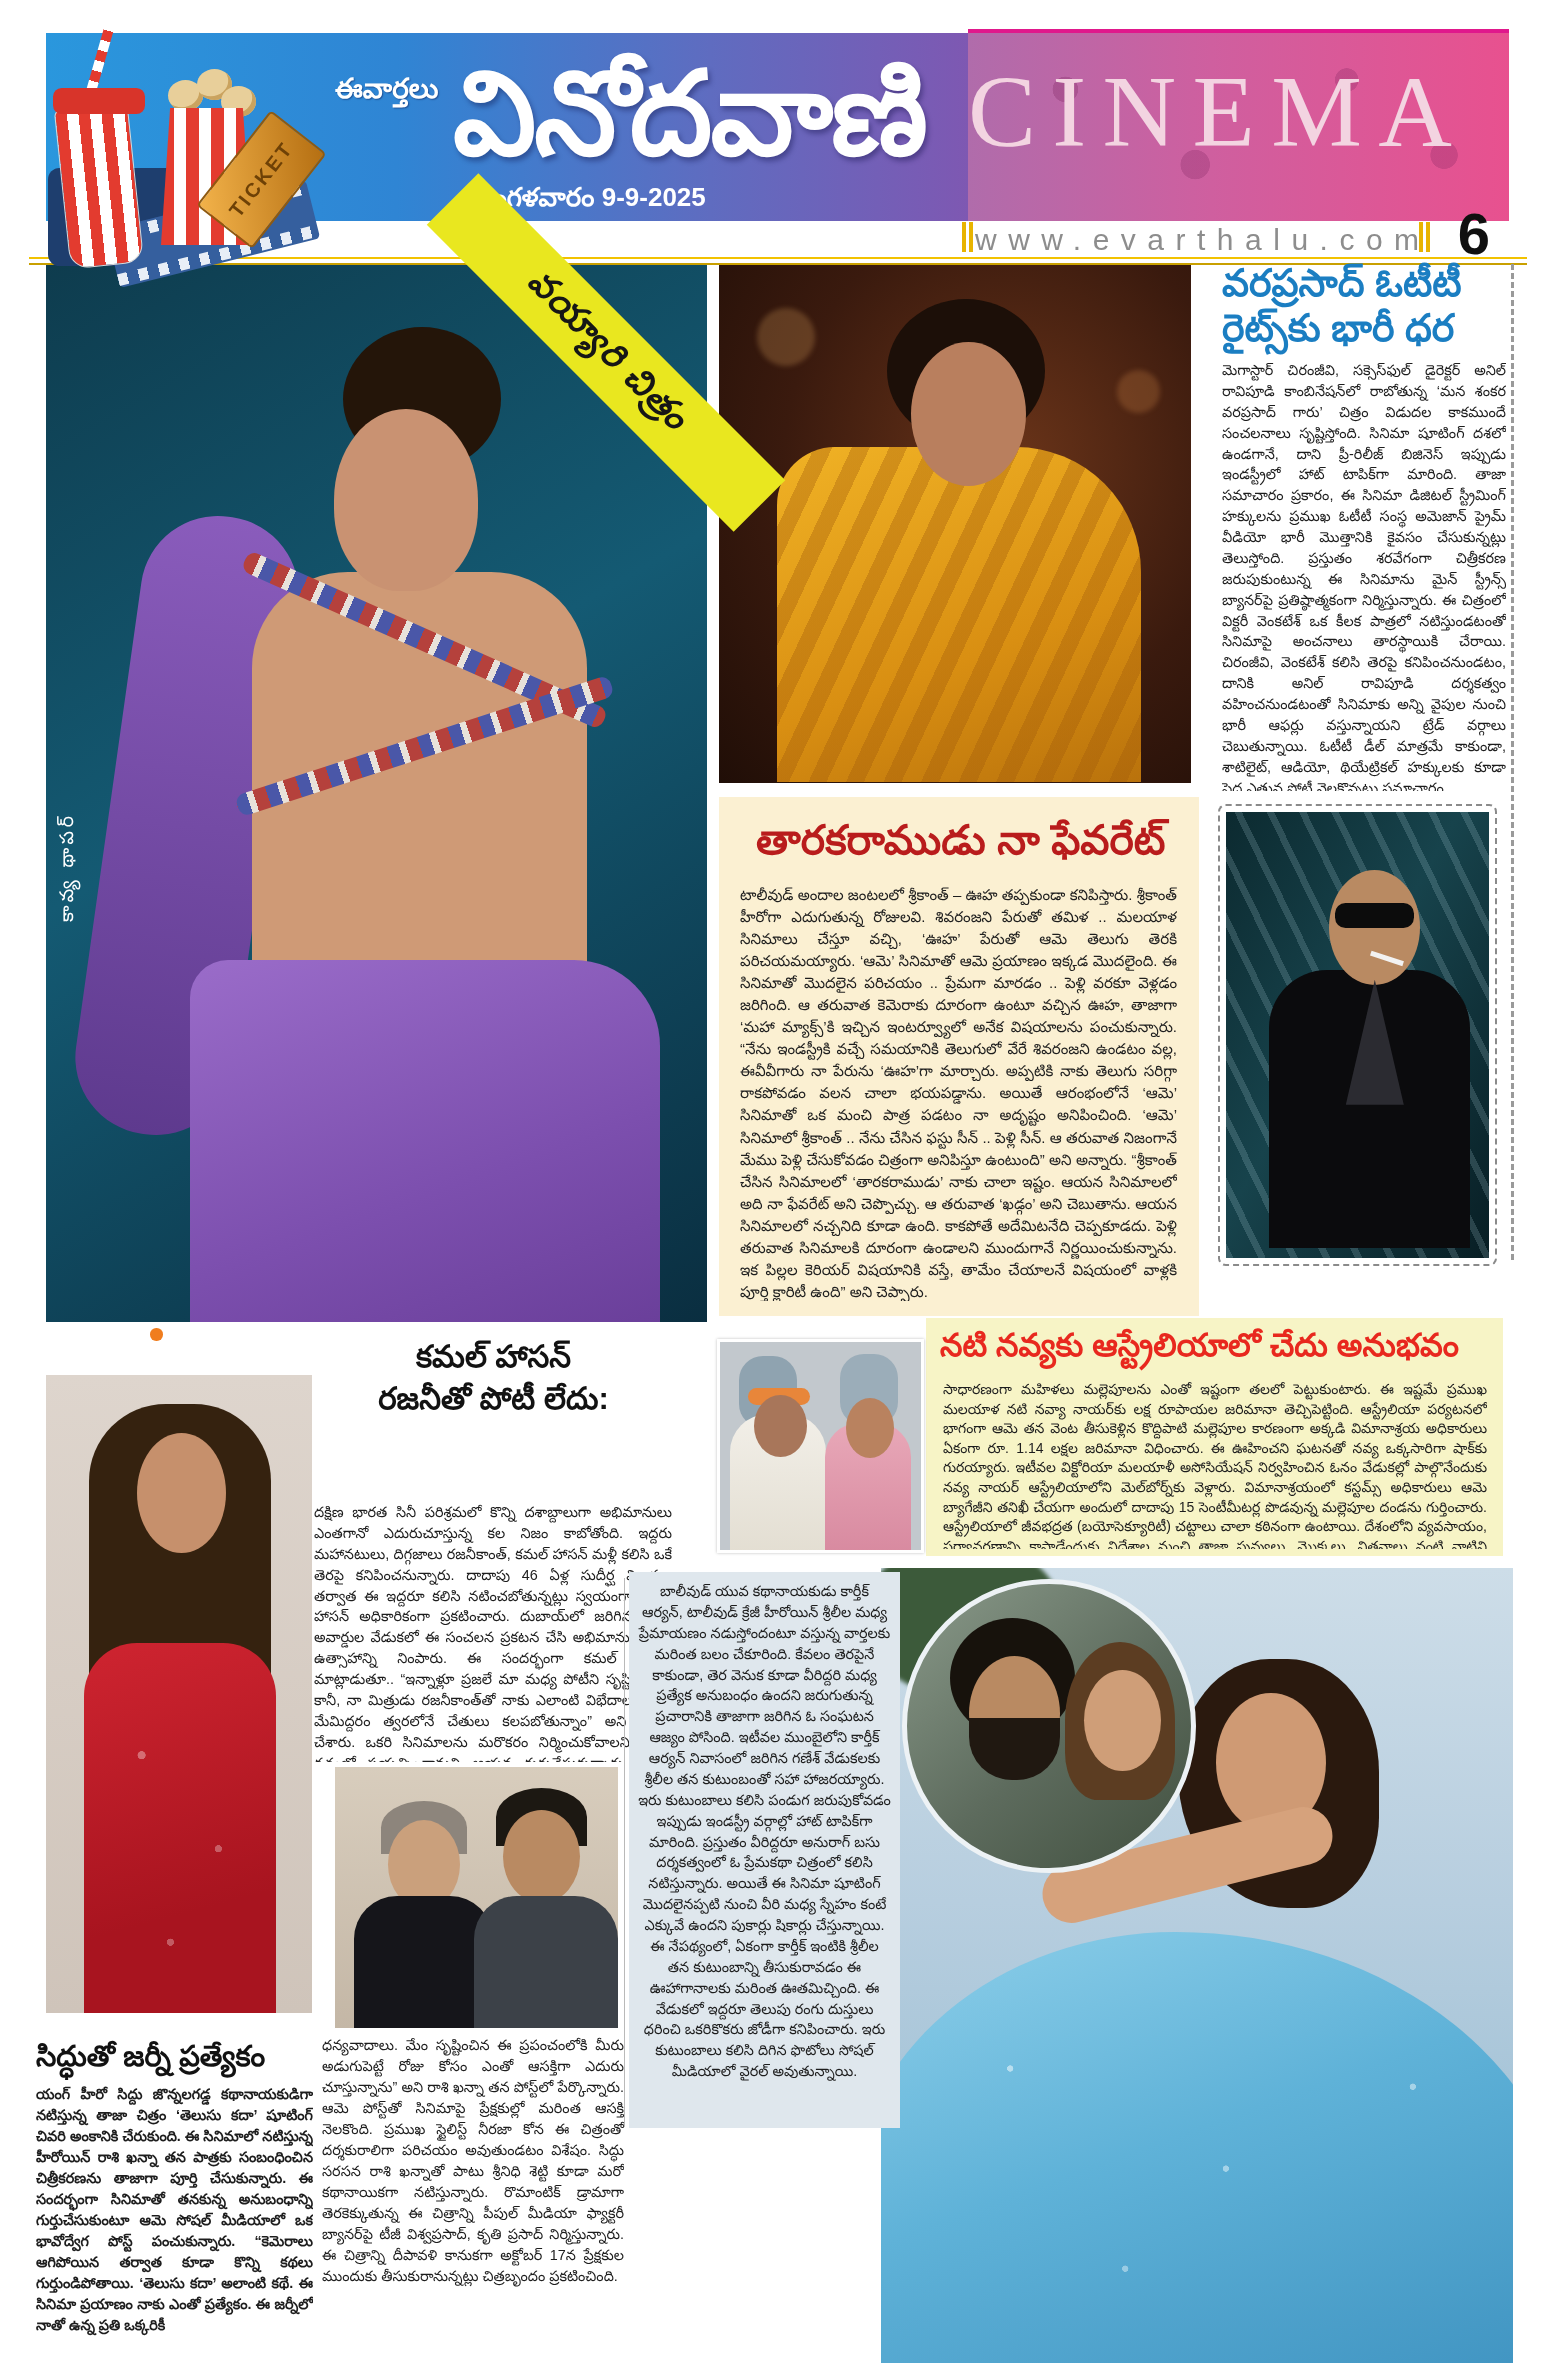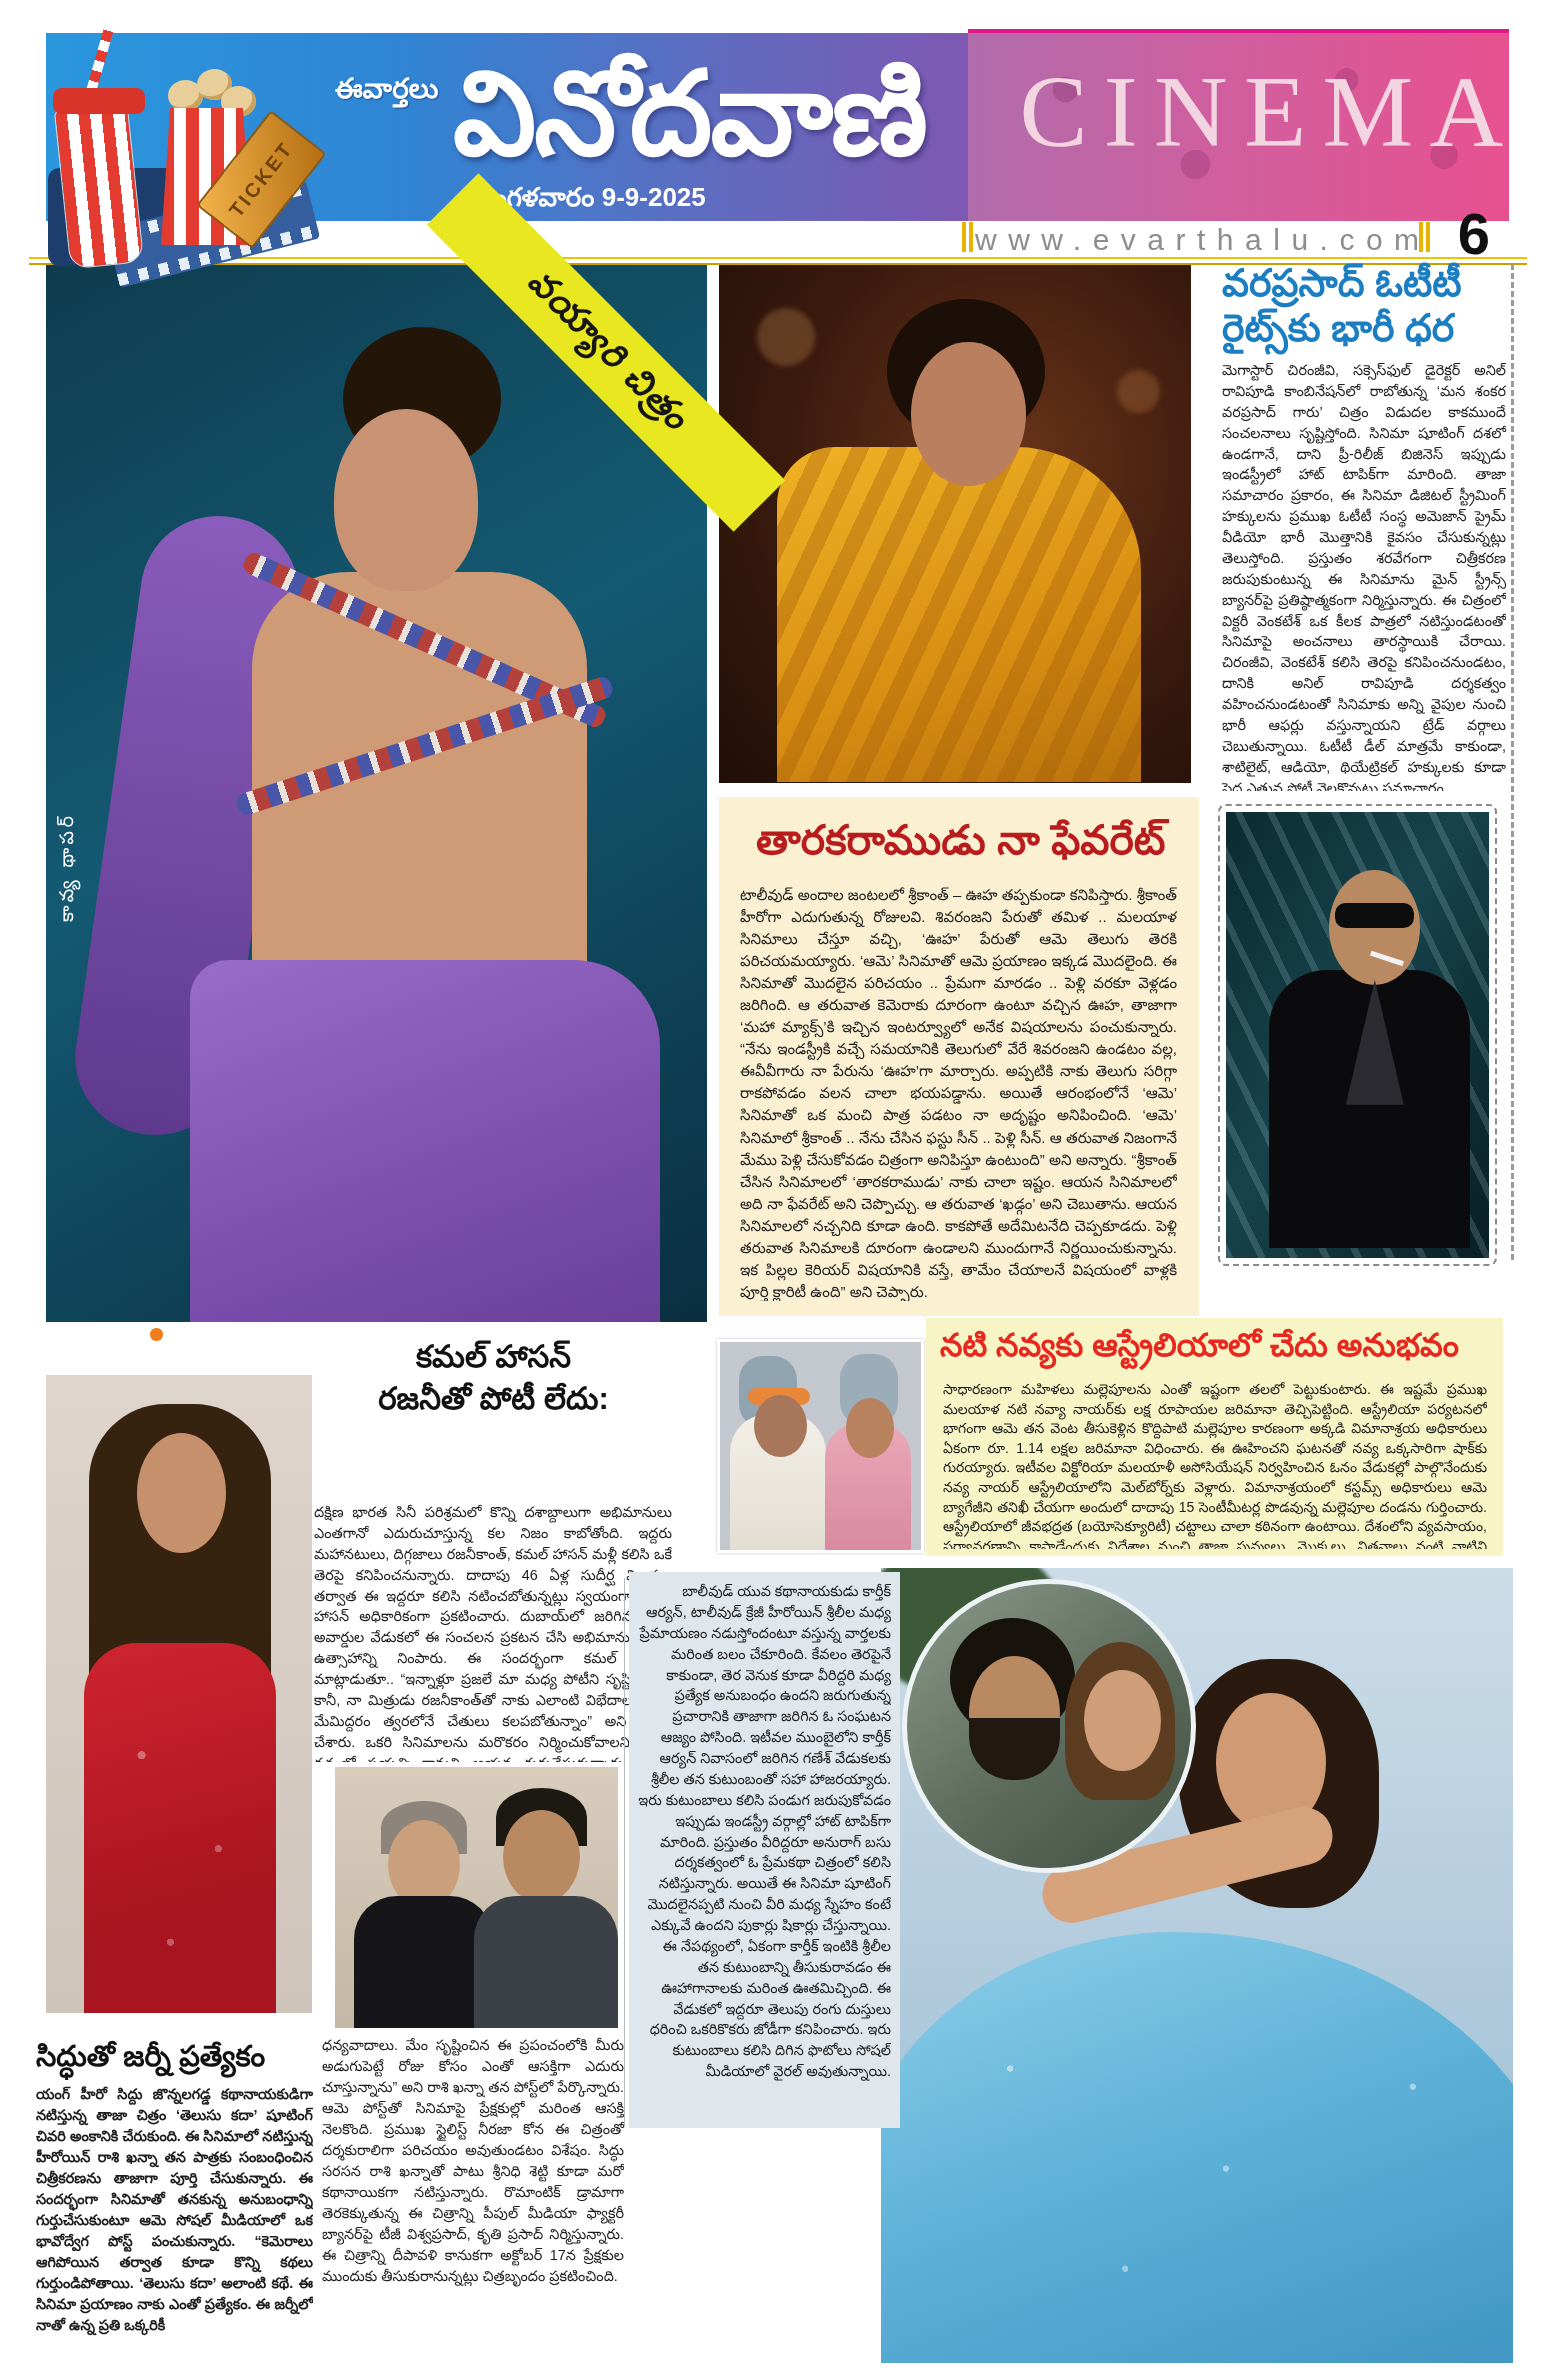--- a/index.html
+++ b/index.html
@@ -17,23 +17,23 @@
       radial-gradient(circle at 42% 70%,rgba(120,30,90,.25) 0 14.4px,transparent 15px),
       radial-gradient(circle at 70% 25%,rgba(120,30,90,.25) 0 11.5px,transparent 12px),
       radial-gradient(circle at 88% 65%,rgba(120,30,90,.25) 0 13.4px,transparent 14px),
       linear-gradient(90deg,#b06cab 0%,#cf5f9f 45%,#e8518f 100%);}
   .band-pink-top{left:968px;top:29px;width:541px;height:7.7px;background:#e0188c;}
   .mast-logo{left:335px;top:36px;font-size:28px;font-weight:bold;color:#fff;z-index:3;
     text-shadow:1px 1.4px 1.4px rgba(0,0,60,.4);margin-top:37px;}
   .mast-title{left:453px;top:50px;font-size:117px;line-height:1.1;font-weight:bold;color:#fff;z-index:3;
     letter-spacing:-1.9px;text-shadow:2.4px 3.8px 4.8px rgba(10,10,60,.35);}
   .mast-date{left:466px;top:182px;font-size:26px;font-weight:bold;color:#fff;z-index:4;}
-  .cinema{left:968px;top:61px;width:541px;text-align:center;z-index:3;
+  .cinema{left:968px;top:61px;width:541px;text-align:left;z-index:3;
     font-family:"Liberation Serif","DejaVu Serif",serif;font-size:102px;line-height:1;
-    letter-spacing:16.3px;color:#f3d4e1;padding-left:31px;}
+    letter-spacing:16.3px;color:#f3d4e1;}
   .web-bar{width:3.8px;height:30px;background:#e8b400;top:222px;}
   .web-bar2{width:3.8px;height:30px;background:#e8b400;top:222px;}
   .website{left:975px;top:223px;width:431px;text-align:left;font-size:30px;color:#8d8d8d;
     letter-spacing:11.5px;}
   .pageno{left:1443px;top:200px;width:62px;text-align:center;font-size:58px;font-weight:bold;color:#101010;}
   .gold-rule-a{left:29px;top:257px;width:1498px;height:0;border-top:2.9px solid #f2c200;}
   .gold-rule-b{left:29px;top:263px;width:1498px;height:0;border-top:2.4px solid #c9a000;}
 
   
   .snacks{left:48px;top:46px;width:307px;height:225px;z-index:5;}
@@ -154,21 +154,21 @@
   .br-arm{left:158px;top:268px;width:297px;height:58px;border-radius:34px;background:#d6a27c;transform:rotate(-14deg);}
   .br-saree{left:-29px;top:364px;width:719px;height:455px;border-radius:45% 55% 0 0/60% 70% 0 0;
     background:
       radial-gradient(circle at 22% 30%,rgba(255,255,255,.5) 0 2.9px,transparent 3.4px),
       radial-gradient(circle at 52% 52%,rgba(255,255,255,.45) 0 2.9px,transparent 3.4px),
       radial-gradient(circle at 78% 34%,rgba(255,255,255,.45) 0 2.9px,transparent 3.4px),
       radial-gradient(circle at 38% 74%,rgba(255,255,255,.4) 0 2.9px,transparent 3.4px),
       linear-gradient(160deg,#8fd0ea 0%,#5fb2d8 45%,#3e92c0 100%);}
 
   .br-panel{left:629px;top:1572px;width:271px;height:556px;background:#dfe7ed;}
-  .br-body{left:638px;top:1581px;width:253px;height:537px;font-size:14.4px;line-height:1.45;text-align:right;}
+  .br-body{left:638px;top:1581px;width:253px;height:537px;font-size:14.4px;line-height:1.45;text-align:center;}
   .gray-vline{left:624px;top:1578px;height:549px;width:0;border-left:1.4px solid #b9b9b9;}
 
   .selfie{left:902px;top:1579px;width:284px;height:284px;border-radius:50%;border:5.8px solid #edf2f5;
     overflow:hidden;background:linear-gradient(140deg,#8a9a8a,#5d6b5d 55%,#41503f);z-index:5;}
   .sf-mhair{left:43px;top:34px;width:125px;height:120px;border-radius:50%;background:#17120c;}
   .sf-mface{left:62px;top:72px;width:91px;height:115px;border-radius:50%;background:#b98a62;}
   .sf-mbeard{left:62px;top:134px;width:91px;height:62px;border-radius:0 0 43px 43px;background:#201811;}
   .sf-fhair{left:158px;top:58px;width:110px;height:158px;border-radius:50% 50% 30% 30%;background:#5c3d22;}
   .sf-fface{left:177px;top:86px;width:77px;height:101px;border-radius:50%;background:#cf9e78;}
 

